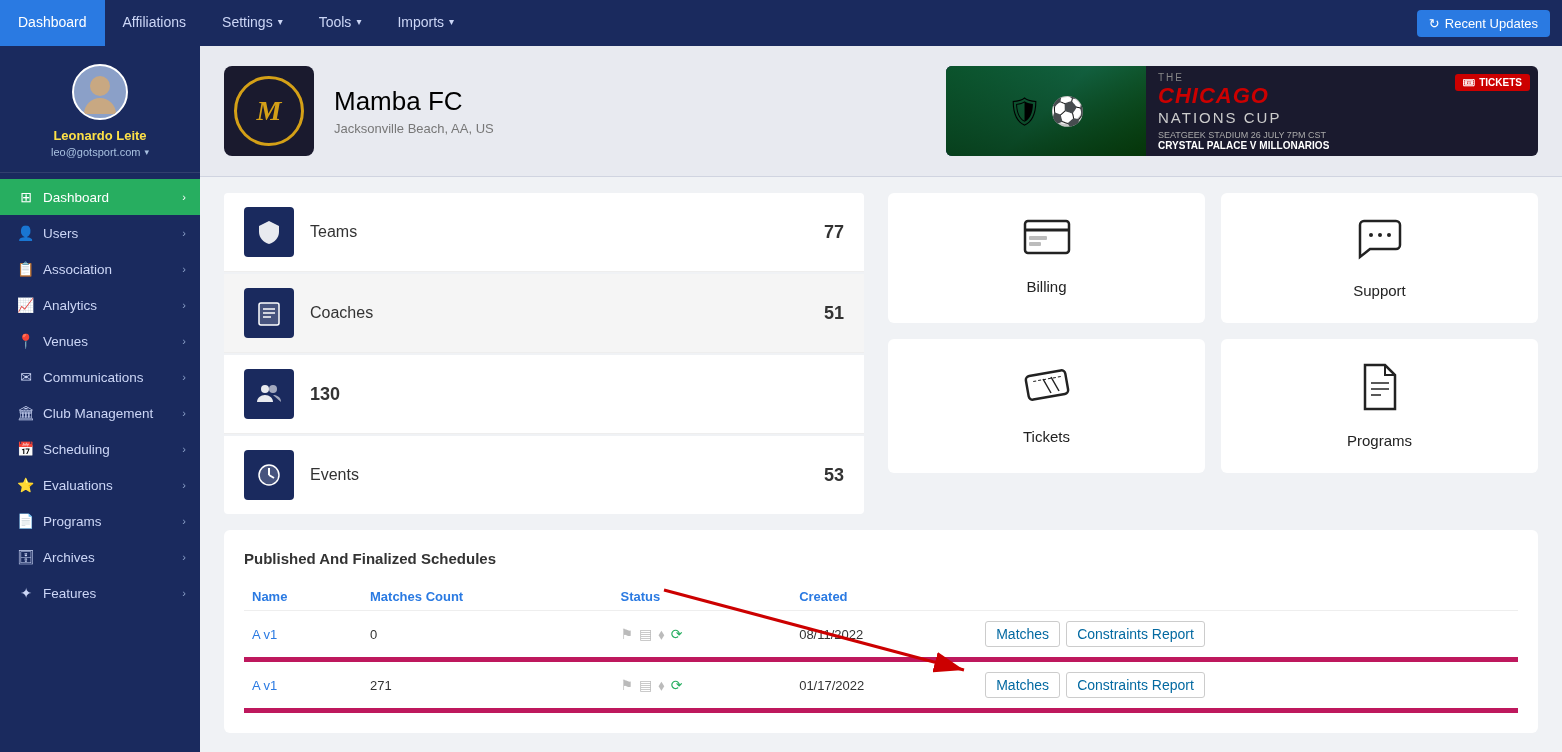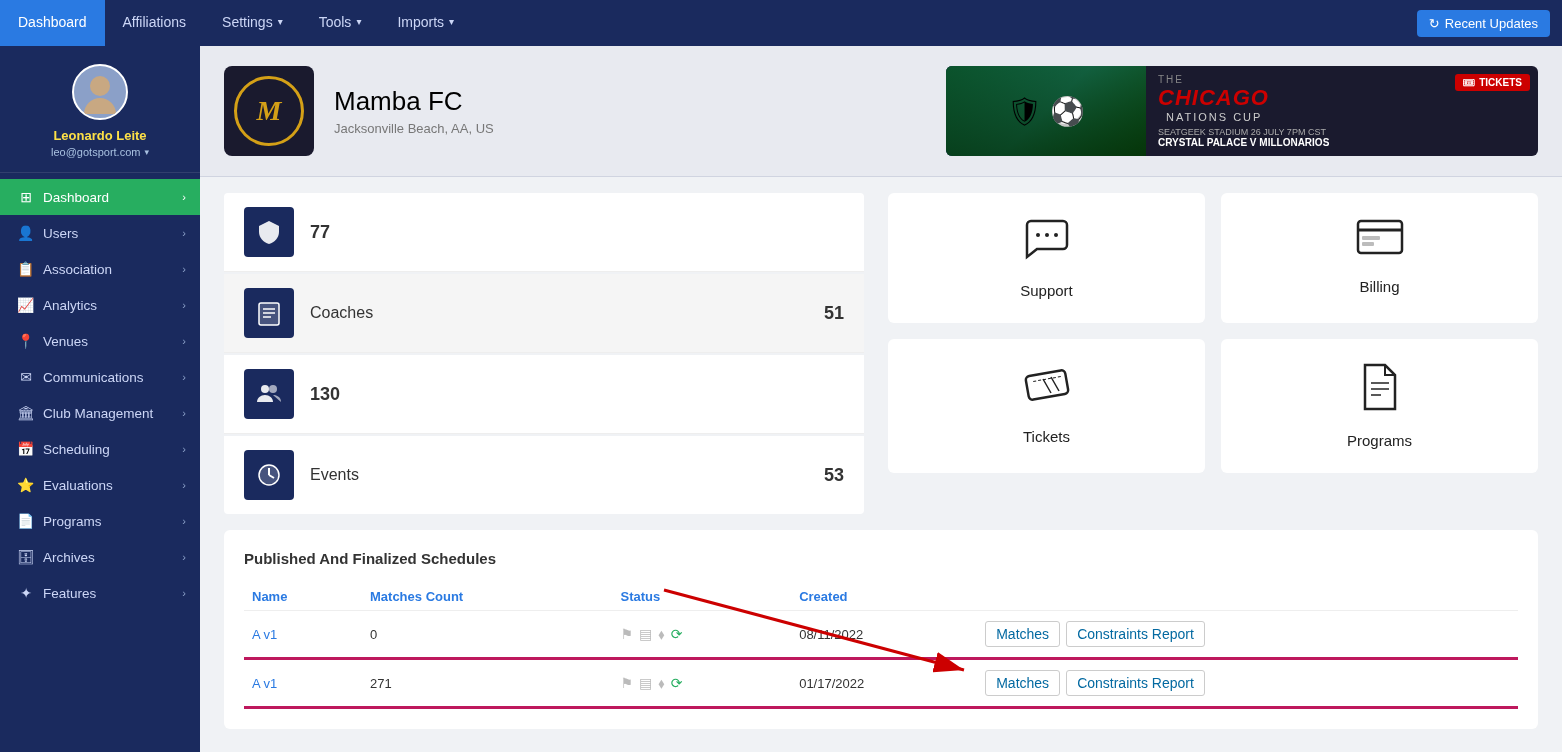--- a/index.html
+++ b/index.html
@@ -164,21 +164,21 @@
       display: flex; align-items: center; justify-content: center;
     }
     .promo-shields { display: flex; gap: 8px; align-items: center; }
     .promo-shield { font-size: 28px; }
     .promo-text-area {
       flex: 1; padding: 8px 12px;
       display: flex; flex-direction: column; justify-content: center;
     }
     .promo-the { color: #888; font-size: 10px; letter-spacing: 2px; }
     .promo-chicago { font-size: 22px; font-weight: 900; color: #cc0000; letter-spacing: 1px; font-style: italic; }
-    .promo-nations { font-size: 11px; color: #ccc; letter-spacing: 2px; margin-left: 8px; }
+    .promo-nations { font-size: 15px; color: #ccc; letter-spacing: 2px; }
     .promo-details { font-size: 9px; color: #aaa; margin-top: 4px; }
     .promo-matchup { font-size: 10px; color: #fff; font-weight: bold; }
     .promo-tickets {
       position: absolute; top: 8px; right: 8px;
       background: #cc0000; color: #fff; font-size: 10px; font-weight: bold;
       padding: 3px 8px; border-radius: 3px; display: flex; align-items: center; gap: 4px;
     }
 
     
     .stats-section {
@@ -250,21 +250,21 @@
     }
     .schedules-title {
       font-size: 15px; font-weight: 600; color: #333; margin-bottom: 16px;
     }
     .schedules-table { width: 100%; border-collapse: collapse; }
     .schedules-table th {
       text-align: left; font-size: 13px; font-weight: 600;
       color: #2a7ae2; padding: 6px 8px; border-bottom: 1px solid #eee;
     }
     .schedules-table td {
-      padding: 10px 8px; font-size: 13px; color: #333; border-bottom: 3px solid #be185d;
+      padding: 10px 8px; font-size: 13px; color: #333; border-bottom: 5px solid #be185d;
       vertical-align: middle;
     }
     .schedules-table td a { color: #2a7ae2; text-decoration: none; }
     .status-icons { display: flex; gap: 6px; align-items: center; }
     .status-icon { font-size: 14px; color: #bbb; }
     .status-icon.green { color: #27ae60; }
     .action-btn {
       background: #fff; border: 1px solid #ccc; border-radius: 3px;
       padding: 4px 10px; font-size: 14px; cursor: pointer; color: #0369a1;
       white-space: nowrap;
@@ -443,20 +443,21 @@
     </div>
 
     <div class="stats-section">
       <div class="stats-left">
         <div class="stat-card">
           <div class="stat-icon-box">
             <svg width="28" height="28" viewBox="0 0 28 28" fill="none" xmlns="http://www.w3.org/2000/svg">
               <path d="M14 3L4 8v6c0 5.5 4.3 10.7 10 12 5.7-1.3 10-6.5 10-12V8L14 3z" fill="white" fill-opacity="0.9"></path>
             </svg>
           </div>
+          <span class="stat-label">Teams</span>
           <span class="stat-count">77</span>
         </div>
         <div class="stat-card highlighted">
           <div class="stat-icon-box">
             <svg width="28" height="28" viewBox="0 0 28 28" fill="none" xmlns="http://www.w3.org/2000/svg">
               <rect x="4" y="4" width="20" height="22" rx="2" fill="white" fill-opacity="0.2" stroke="white" stroke-width="1.5"></rect>
               <line x1="8" y1="10" x2="20" y2="10" stroke="white" stroke-width="1.5"></line>
               <line x1="8" y1="14" x2="20" y2="14" stroke="white" stroke-width="1.5"></line>
               <line x1="8" y1="18" x2="16" y2="18" stroke="white" stroke-width="1.5"></line>
             </svg>
@@ -483,41 +484,41 @@
               <line x1="14" y1="14" x2="19" y2="17" stroke="white" stroke-width="2"></line>
             </svg>
           </div>
           <span class="stat-label">Events</span>
           <span class="stat-count">53</span>
         </div>
       </div>
 
       <div class="stats-right">
         <div class="quick-links-row">
+          <div class="quick-link-card">
+            <div class="quick-link-icon">
+              <svg width="48" height="40" viewBox="0 0 48 40" fill="none" xmlns="http://www.w3.org/2000/svg">
+                <rect x="2" y="4" width="44" height="32" rx="3" fill="none" stroke="#222" stroke-width="2.5"></rect>
+                <line x1="2" y1="13" x2="46" y2="13" stroke="#222" stroke-width="3"></line>
+                <rect x="6" y="19" width="18" height="4" rx="1" fill="#222" fill-opacity="0.3"></rect>
+                <rect x="6" y="25" width="12" height="4" rx="1" fill="#222" fill-opacity="0.3"></rect>
+              </svg>
+            </div>
+            <span class="quick-link-label">Billing</span>
+          </div>
           <div class="quick-link-card">
             <div class="quick-link-icon">
               <svg width="48" height="44" viewBox="0 0 48 44" fill="none" xmlns="http://www.w3.org/2000/svg">
                 <path d="M4 8C4 5.8 5.8 4 8 4h32c2.2 0 4 1.8 4 4v20c0 2.2-1.8 4-4 4H14L4 40V8z" fill="none" stroke="#222" stroke-width="2.5"></path>
                 <circle cx="15" cy="18" r="2" fill="#222"></circle>
                 <circle cx="24" cy="18" r="2" fill="#222"></circle>
                 <circle cx="33" cy="18" r="2" fill="#222"></circle>
               </svg>
             </div>
             <span class="quick-link-label">Support</span>
-          </div>
-          <div class="quick-link-card">
-            <div class="quick-link-icon">
-              <svg width="48" height="40" viewBox="0 0 48 40" fill="none" xmlns="http://www.w3.org/2000/svg">
-                <rect x="2" y="4" width="44" height="32" rx="3" fill="none" stroke="#222" stroke-width="2.5"></rect>
-                <line x1="2" y1="13" x2="46" y2="13" stroke="#222" stroke-width="3"></line>
-                <rect x="6" y="19" width="18" height="4" rx="1" fill="#222" fill-opacity="0.3"></rect>
-                <rect x="6" y="25" width="12" height="4" rx="1" fill="#222" fill-opacity="0.3"></rect>
-              </svg>
-            </div>
-            <span class="quick-link-label">Billing</span>
           </div>
         </div>
         <div class="quick-links-row">
           <div class="quick-link-card">
             <div class="quick-link-icon">
               <svg width="48" height="44" viewBox="0 0 48 44" fill="none" xmlns="http://www.w3.org/2000/svg">
                 <rect x="4" y="10" width="40" height="24" rx="4" fill="none" stroke="#222" stroke-width="2.5" transform="rotate(-10 24 22)"></rect>
                 <line x1="10" y1="16" x2="38" y2="16" stroke="#222" stroke-width="1" stroke-dasharray="3 2" transform="rotate(-10 24 16)"></line>
                 <path d="M28 14L36 28M20 16L28 30" stroke="#222" stroke-width="1.5"></path>
               </svg>

